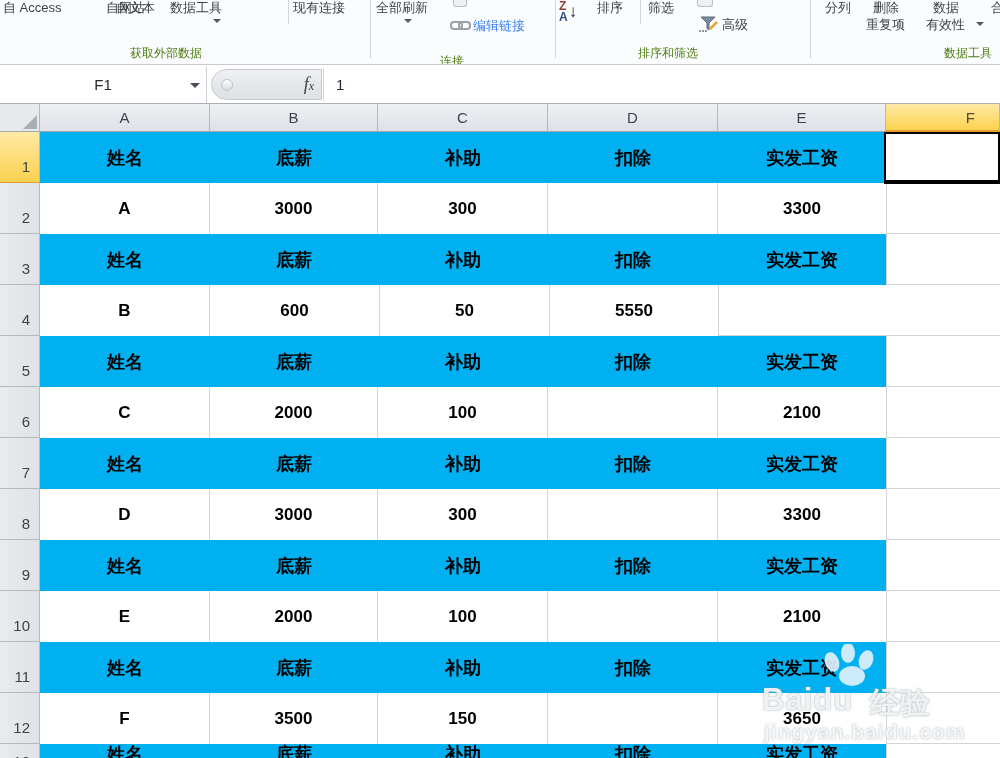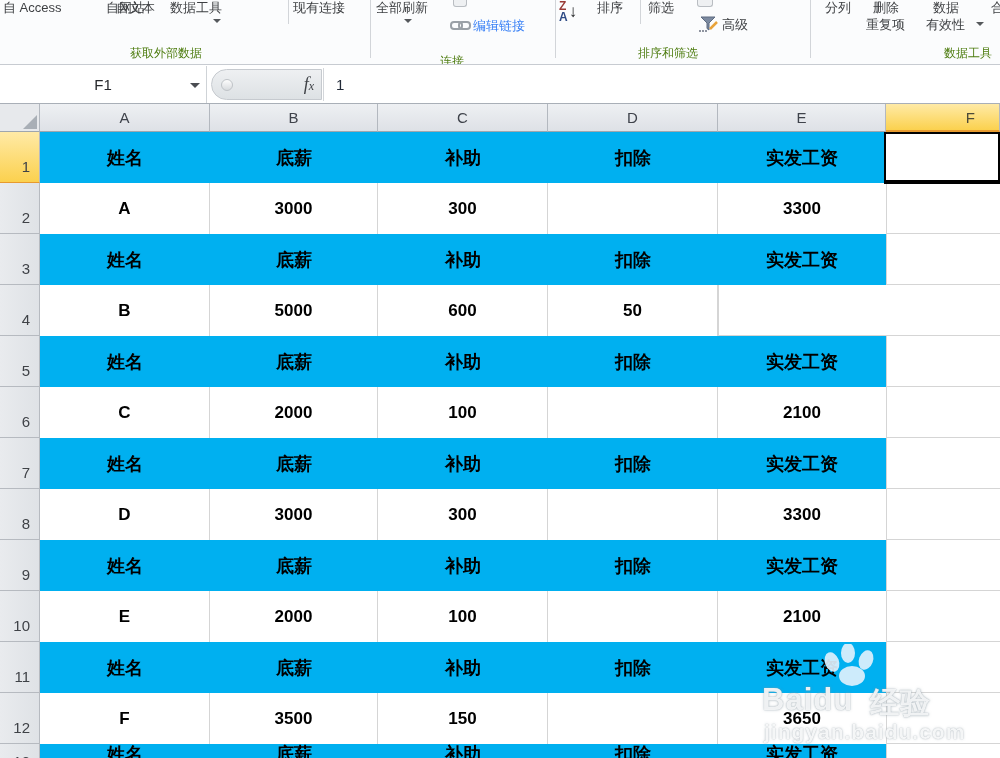--- a/index.html
+++ b/index.html
@@ -202,23 +202,23 @@
           <div class="hcell" style="width: 168px;">底薪</div>
           <div class="hcell" style="width: 170px;">补助</div>
           <div class="hcell" style="width: 170px;">扣除</div>
           <div class="hcell" style="width: 168px;">实发工资</div>
         </div>
         <div class="fstrip"></div>
       </div>
       <div class="grow">
         <div class="rh">4</div>
         <div class="dcell" style="width: 170px;">B</div>
-        <div class="dcell" style="width: 168px;">5000</div>
         <div class="dcell" style="width: 170px;">600</div>
         <div class="dcell" style="width: 170px;">50</div>
+        <div class="dcell last" style="width: 168px;">5550</div>
         <div class="fstrip"></div>
       </div>
       <div class="grow">
         <div class="rh">5</div>
         <div class="band">
           <div class="hcell" style="width: 170px;">姓名</div>
           <div class="hcell" style="width: 168px;">底薪</div>
           <div class="hcell" style="width: 170px;">补助</div>
           <div class="hcell" style="width: 170px;">扣除</div>
           <div class="hcell" style="width: 168px;">实发工资</div>

